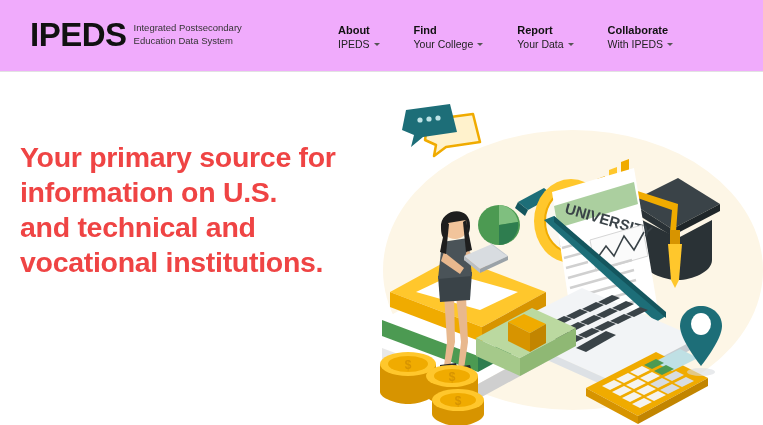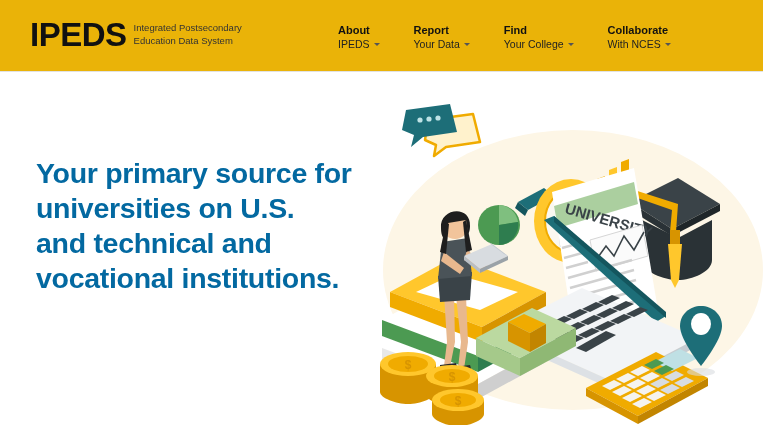--- a/index.html
+++ b/index.html
@@ -8,21 +8,21 @@
     background:#ffffff;
     font-family:"Liberation Sans", sans-serif;
     color:#1a1a1a;
     position:relative;
   }
 
   
   .header {
     position:absolute; top:0; left:0;
     width:763px; height:72px;
-    background:#eab308;
+    background:#f0abfc;
     border-bottom:1px solid #e2e2e2;
   }
   .logo-block {
     position:absolute; left:30px; top:18px;
     display:flex; align-items:flex-start;
   }
   .logo-mark {
     font-size:33px; font-weight:bold; letter-spacing:-0.5px;
     line-height:34px; color:#111111;
   }
@@ -47,23 +47,23 @@
     display:inline-block; margin-left:4px;
     width:0; height:0;
     border-left:3px solid transparent;
     border-right:3px solid transparent;
     border-top:3.5px solid #555555;
   }
 
   
   .hero { position:absolute; top:72px; left:0; width:763px; height:353px; }
   .headline {
-    position:absolute; left:36px; top:68px;
+    position:absolute; left:20px; top:68px;
     font-size:28.5px; font-weight:bold; line-height:35px;
-    letter-spacing:-0.3px; color:#0369a1; width:340px;margin-top:16px;
+    letter-spacing:-0.3px; color:#ef4444; width:340px;
   }
   .headline span { display:block; }
 
   .art { position:absolute; left:368px; top:8px; width:395px; height:345px; }
   .art svg { display:block; }
 </style>
 </head>
 <body>
 
 <div class="header">
@@ -81,51 +81,51 @@
     <div class="nav-item">
       <span class="nav-top">About</span>
       <span class="nav-bottom">
         <span>IPEDS</span>
         <i class="caret"></i>
       </span>
     </div>
 
 
     <div class="nav-item">
+      <span class="nav-top">Find</span>
+      <span class="nav-bottom">
+        <span>Your College</span>
+        <i class="caret"></i>
+      </span>
+    </div>
+
+    <div class="nav-item">
       <span class="nav-top">Report</span>
       <span class="nav-bottom">
         <span>Your Data</span>
         <i class="caret"></i>
       </span>
     </div>
 
     <div class="nav-item">
-      <span class="nav-top">Find</span>
+      <span class="nav-top">Collaborate</span>
       <span class="nav-bottom">
-        <span>Your College</span>
+        <span>With IPEDS</span>
         <i class="caret"></i>
       </span>
     </div>
 
-    <div class="nav-item">
-      <span class="nav-top">Collaborate</span>
-      <span class="nav-bottom">
-        <span>With NCES</span>
-        <i class="caret"></i>
-      </span>
-    </div>
-
   </nav>
 </div>
 
 <div class="hero">
 
   <h1 class="headline">
     <span>Your primary source for</span>
-    <span>universities on U.S.</span>
+    <span>information on U.S.</span>
     <span>and technical and</span>
     <span>vocational institutions.</span>
   </h1>
 
   <div class="art">
     <svg width="395" height="345" viewBox="0 0 395 345" xmlns="http://www.w3.org/2000/svg">
 
       <ellipse cx="205" cy="190" rx="190" ry="140" fill="#FDF6E6"></ellipse>
 
       <g>

